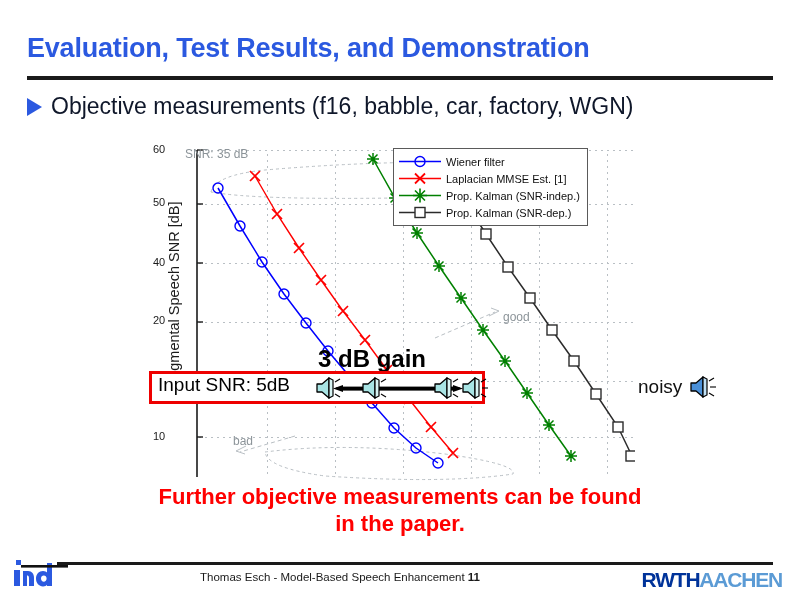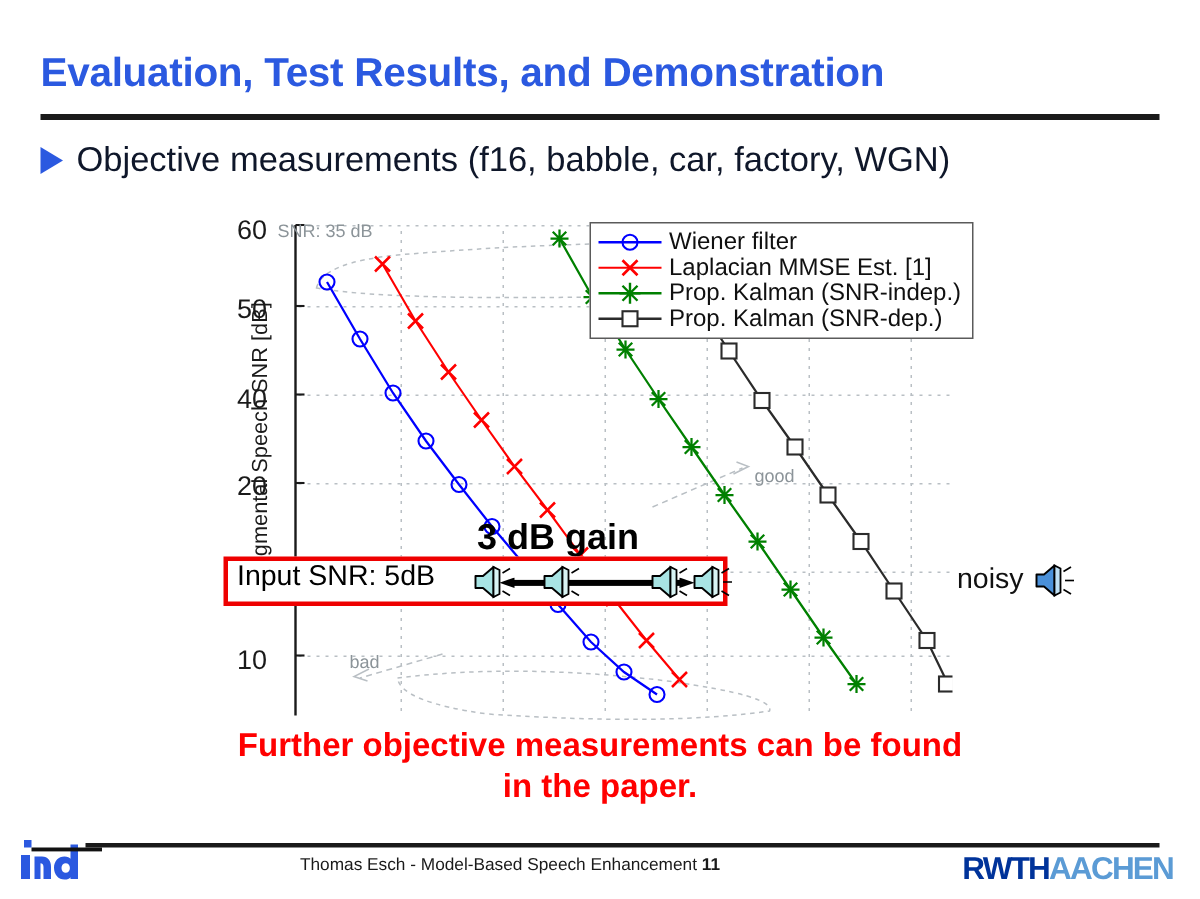--- a/index.html
+++ b/index.html
@@ -32,32 +32,32 @@
   #chart-figure{
     position:absolute;left:145px;top:142px;width:490px;height:340px;
   }
   #chart-svg{position:absolute;left:0;top:0;}
   #y-axis-title{
     position:absolute;left:-96px;top:145px;width:250px;
     transform:rotate(-90deg);transform-origin:center center;
     font-size:14.5px;color:#1a1a1a;text-align:center;white-space:nowrap;
   }
   .ytick-label{
-    position:absolute;font-size:18px;color:#1a1a1a;text-align:center;
+    position:absolute;font-size:11px;color:#1a1a1a;text-align:left;
     width:30px;
   }
   
   #chart-legend{
     position:absolute;left:248px;top:6px;
     background:#ffffff;border:1.4px solid #5a5a5a;
     padding:4px 7px 4px 4px;
   }
   .legend-row{display:flex;align-items:center;height:17px;}
   .legend-sample{width:44px;height:17px;flex:0 0 44px;}
-  .legend-label{font-size:16px;color:#101010;white-space:nowrap;padding-left:4px;}
+  .legend-label{font-size:11px;color:#101010;white-space:nowrap;padding-left:4px;}
 
   
   .chart-note{
     position:absolute;font-size:12px;color:#8c9499;white-space:nowrap;
   }
   #note-snr35{left:40px;top:5px;}
   #note-good{left:358px;top:168px;}
   #note-bad{left:88px;top:292px;}
   #gain-label{
     position:absolute;left:173px;top:203px;

